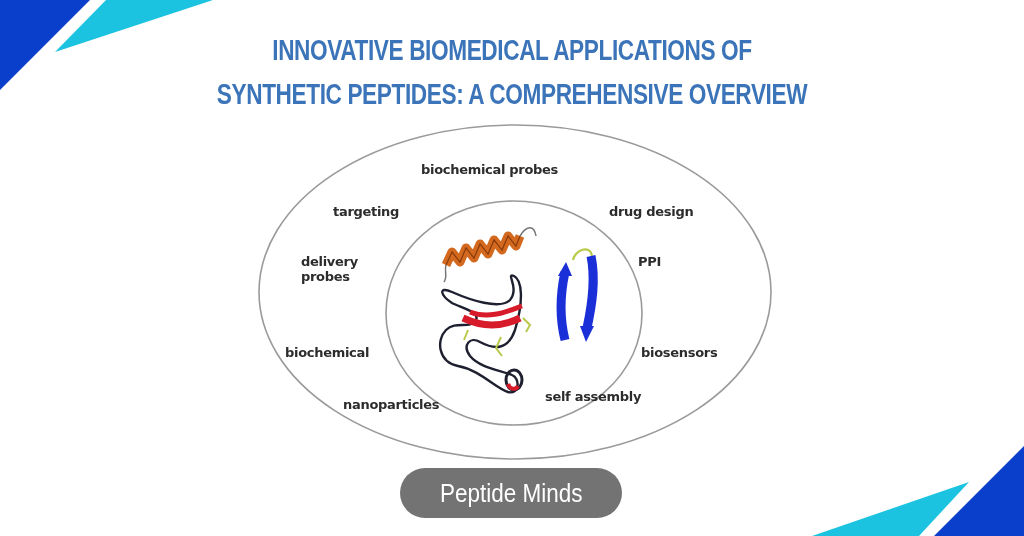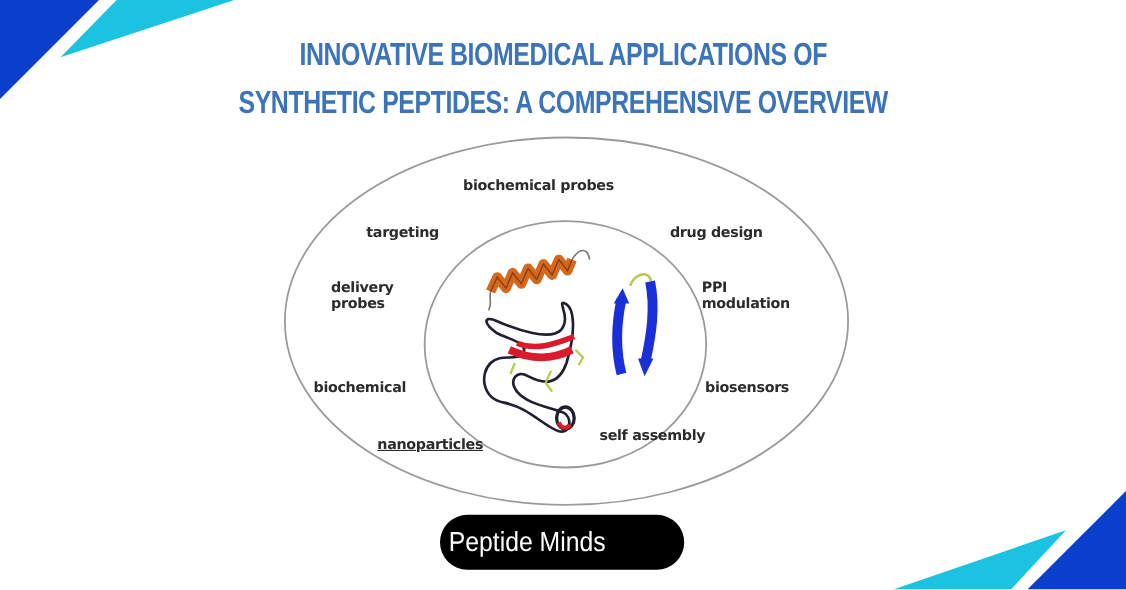--- a/index.html
+++ b/index.html
@@ -3,21 +3,21 @@
 <meta charset="utf-8">
 <style>
   html,body{margin:0;padding:0;}
   body{width:1024px;height:536px;background:#ffffff;position:relative;overflow:hidden;font-family:"DejaVu Sans",sans-serif;}
   .deco{position:absolute;left:0;top:0;}
   .title{position:absolute;left:0;width:1024px;text-align:center;font-family:"Liberation Sans",sans-serif;font-weight:bold;color:#3b74b8;letter-spacing:-0.5px;transform:scaleX(0.78);transform-origin:center;font-size:29px;line-height:1;}
   .t1{top:36px;}
   .t2{top:80px;}
   .lbl{position:absolute;font-family:"DejaVu Sans",sans-serif;font-weight:bold;font-size:13px;color:#2c2c2c;white-space:nowrap;letter-spacing:-0.3px;}
   .lbl.center{text-align:left;}
-  .brand{position:absolute;left:400px;top:468px;width:222px;height:50px;background:#000000;border-radius:25px;display:flex;align-items:center;color:#ffffff;font-family:"Liberation Sans",sans-serif;font-size:25px;cursor:pointer;}
+  .brand{position:absolute;left:400px;top:468px;width:222px;height:50px;background:#737373;border-radius:25px;display:flex;align-items:center;justify-content:center;color:#ffffff;font-family:"Liberation Sans",sans-serif;font-size:25px;cursor:pointer;}
   .brand span{transform:scaleX(0.9);display:inline-block;}
 </style>
 </head>
 <body>
 
 <svg class="deco" width="1024" height="536" viewBox="0 0 1024 536">
   <polygon points="0,0 90,0 0,90" fill="#0a3fcc"></polygon>
   <polygon points="106,0 213,0 55,52" fill="#1bc3e0"></polygon>
   <polygon points="1024,446 1024,536 934,536" fill="#0a3fcc"></polygon>
   <polygon points="969,482 919,536 812,536" fill="#1bc3e0"></polygon>
@@ -57,22 +57,21 @@
 
 <div class="lbl" style="left:421px;top:162px;">biochemical probes</div>
 <div class="lbl" style="left:319px;top:204px;margin-left:14px;">targeting</div>
 <div class="lbl" style="left:609px;top:204px;">drug design</div>
 <div class="lbl center" style="left:301px;top:254px;width:88px;">
   <div>delivery</div>
   <div>probes</div>
 </div>
 <div class="lbl center" style="left:638px;top:254px;width:118px;">
   <div>PPI</div>
-  <div>modulation</div>
 </div>
 <div class="lbl" style="left:285px;top:345px;">biochemical</div>
 <div class="lbl" style="left:625px;top:345px;margin-left:16px;">biosensors</div>
-<div class="lbl" style="left:343px;top:397px;text-decoration:underline;">nanoparticles</div>
+<div class="lbl" style="left:343px;top:397px;">nanoparticles</div>
 <div class="lbl" style="left:545px;top:389px;">self assembly</div>
 
 <div class="brand">
   <span>Peptide Minds</span>
 </div>
 
 </body></html>

